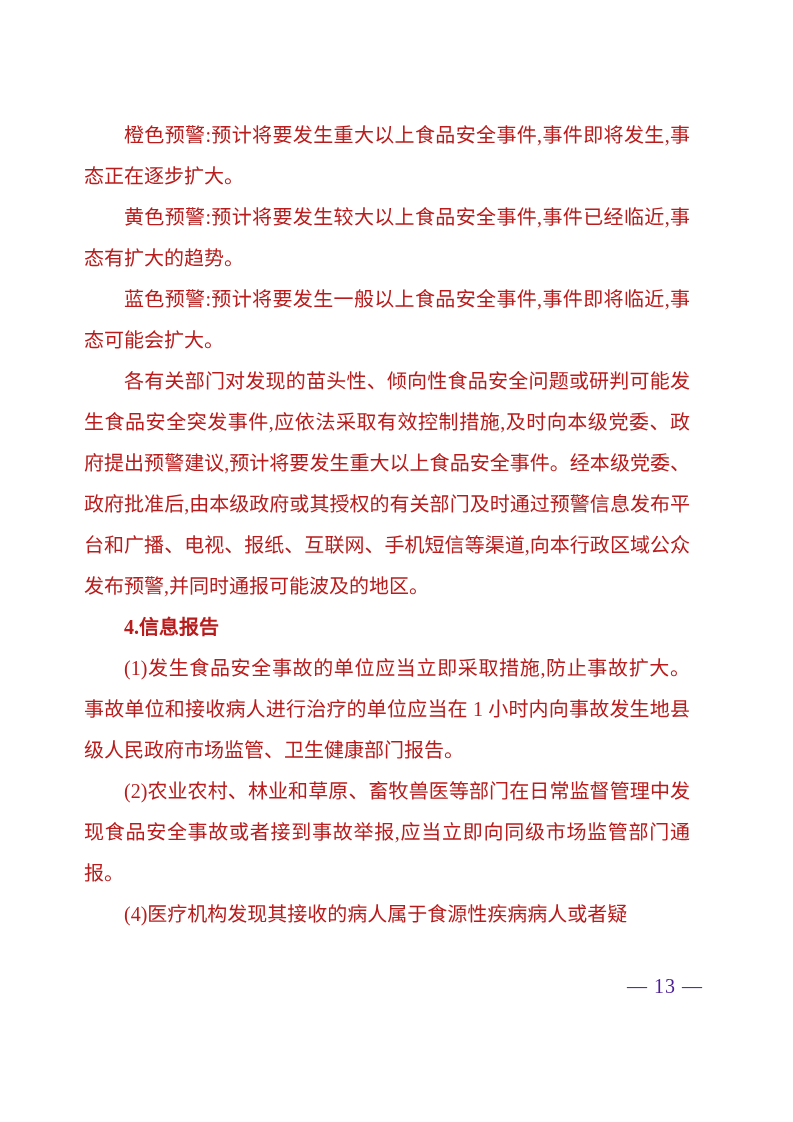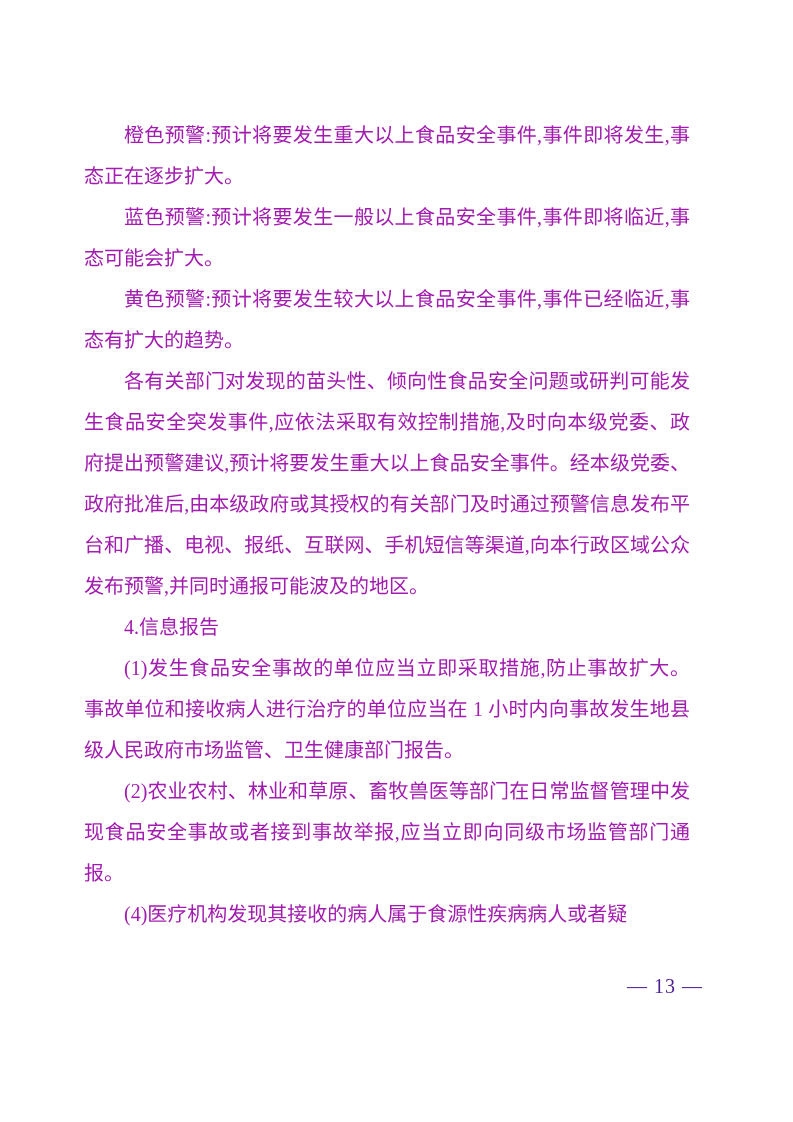--- a/index.html
+++ b/index.html
@@ -18,49 +18,49 @@
   .content {
     position: absolute;
     left: 84px;
     top: 115px;
     width: 606px;
   }
   .para {
     margin: 0;
     font-size: 20px;
     line-height: 41px;
-    color: #a21caf;
+    color: #b91c1c;
     text-align: justify;
     text-justify: inter-character;
     text-indent: 2em;
     font-weight: 400;
     word-break: break-all;
   }
   .heading {
-    font-weight: 400;
+    font-weight: 700;
   }
   .page-number {
     position: absolute;
     top: 972px;
     right: 90px;
     font-size: 20px;
     line-height: 28px;
     color: #4c1d95;
     letter-spacing: 1px;
     white-space: nowrap;
   }
 </style>
 </head>
 <body>
 
 <div class="page">
   <div class="content">
     <p class="para">橙色预警:预计将要发生重大以上食品安全事件,事件即将发生,事态正在逐步扩大。</p>
+    <p class="para">黄色预警:预计将要发生较大以上食品安全事件,事件已经临近,事态有扩大的趋势。</p>
     <p class="para">蓝色预警:预计将要发生一般以上食品安全事件,事件即将临近,事态可能会扩大。</p>
-    <p class="para">黄色预警:预计将要发生较大以上食品安全事件,事件已经临近,事态有扩大的趋势。</p>
     <p class="para">各有关部门对发现的苗头性、倾向性食品安全问题或研判可能发生食品安全突发事件,应依法采取有效控制措施,及时向本级党委、政府提出预警建议,预计将要发生重大以上食品安全事件。经本级党委、政府批准后,由本级政府或其授权的有关部门及时通过预警信息发布平台和广播、电视、报纸、互联网、手机短信等渠道,向本行政区域公众发布预警,并同时通报可能波及的地区。</p>
     <p class="para heading">4.信息报告</p>
     <p class="para">(1)发生食品安全事故的单位应当立即采取措施,防止事故扩大。事故单位和接收病人进行治疗的单位应当在 1 小时内向事故发生地县级人民政府市场监管、卫生健康部门报告。</p>
     <p class="para">(2)农业农村、林业和草原、畜牧兽医等部门在日常监督管理中发现食品安全事故或者接到事故举报,应当立即向同级市场监管部门通报。</p>
     <p class="para">(4)医疗机构发现其接收的病人属于食源性疾病病人或者疑</p>
   </div>
   <div class="page-number">— 13 —</div>
 </div>
 
 </body></html>

